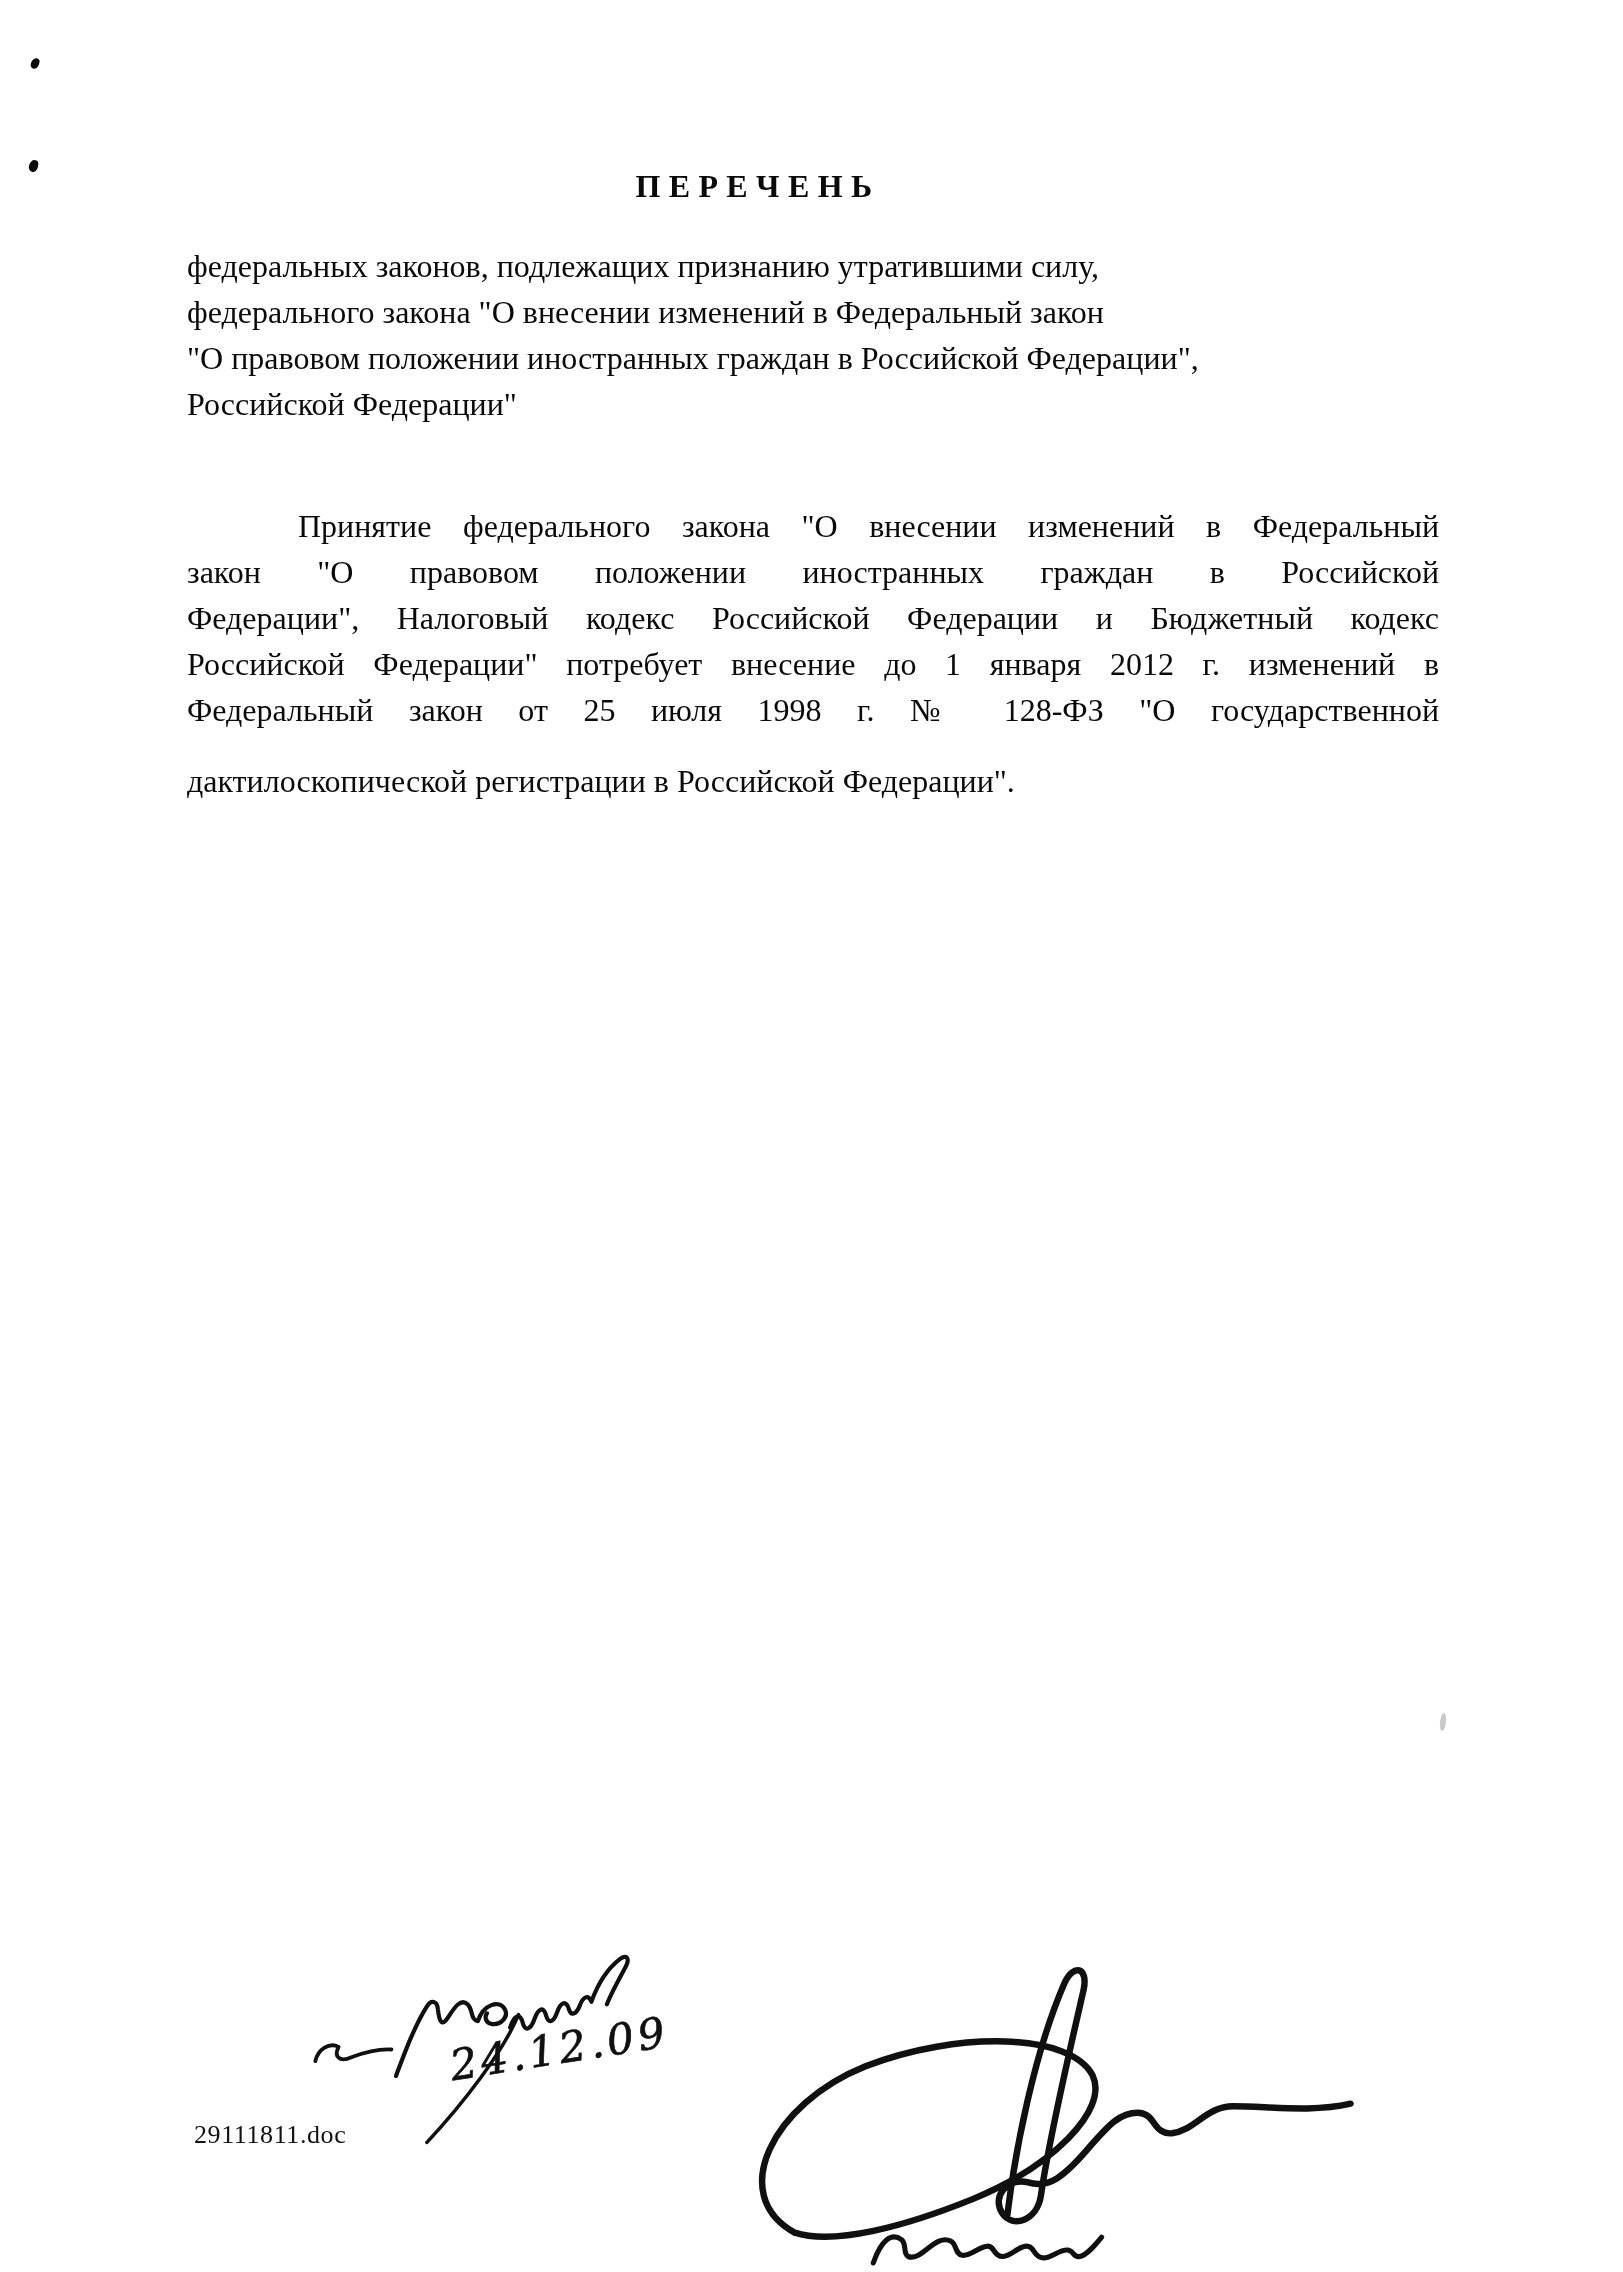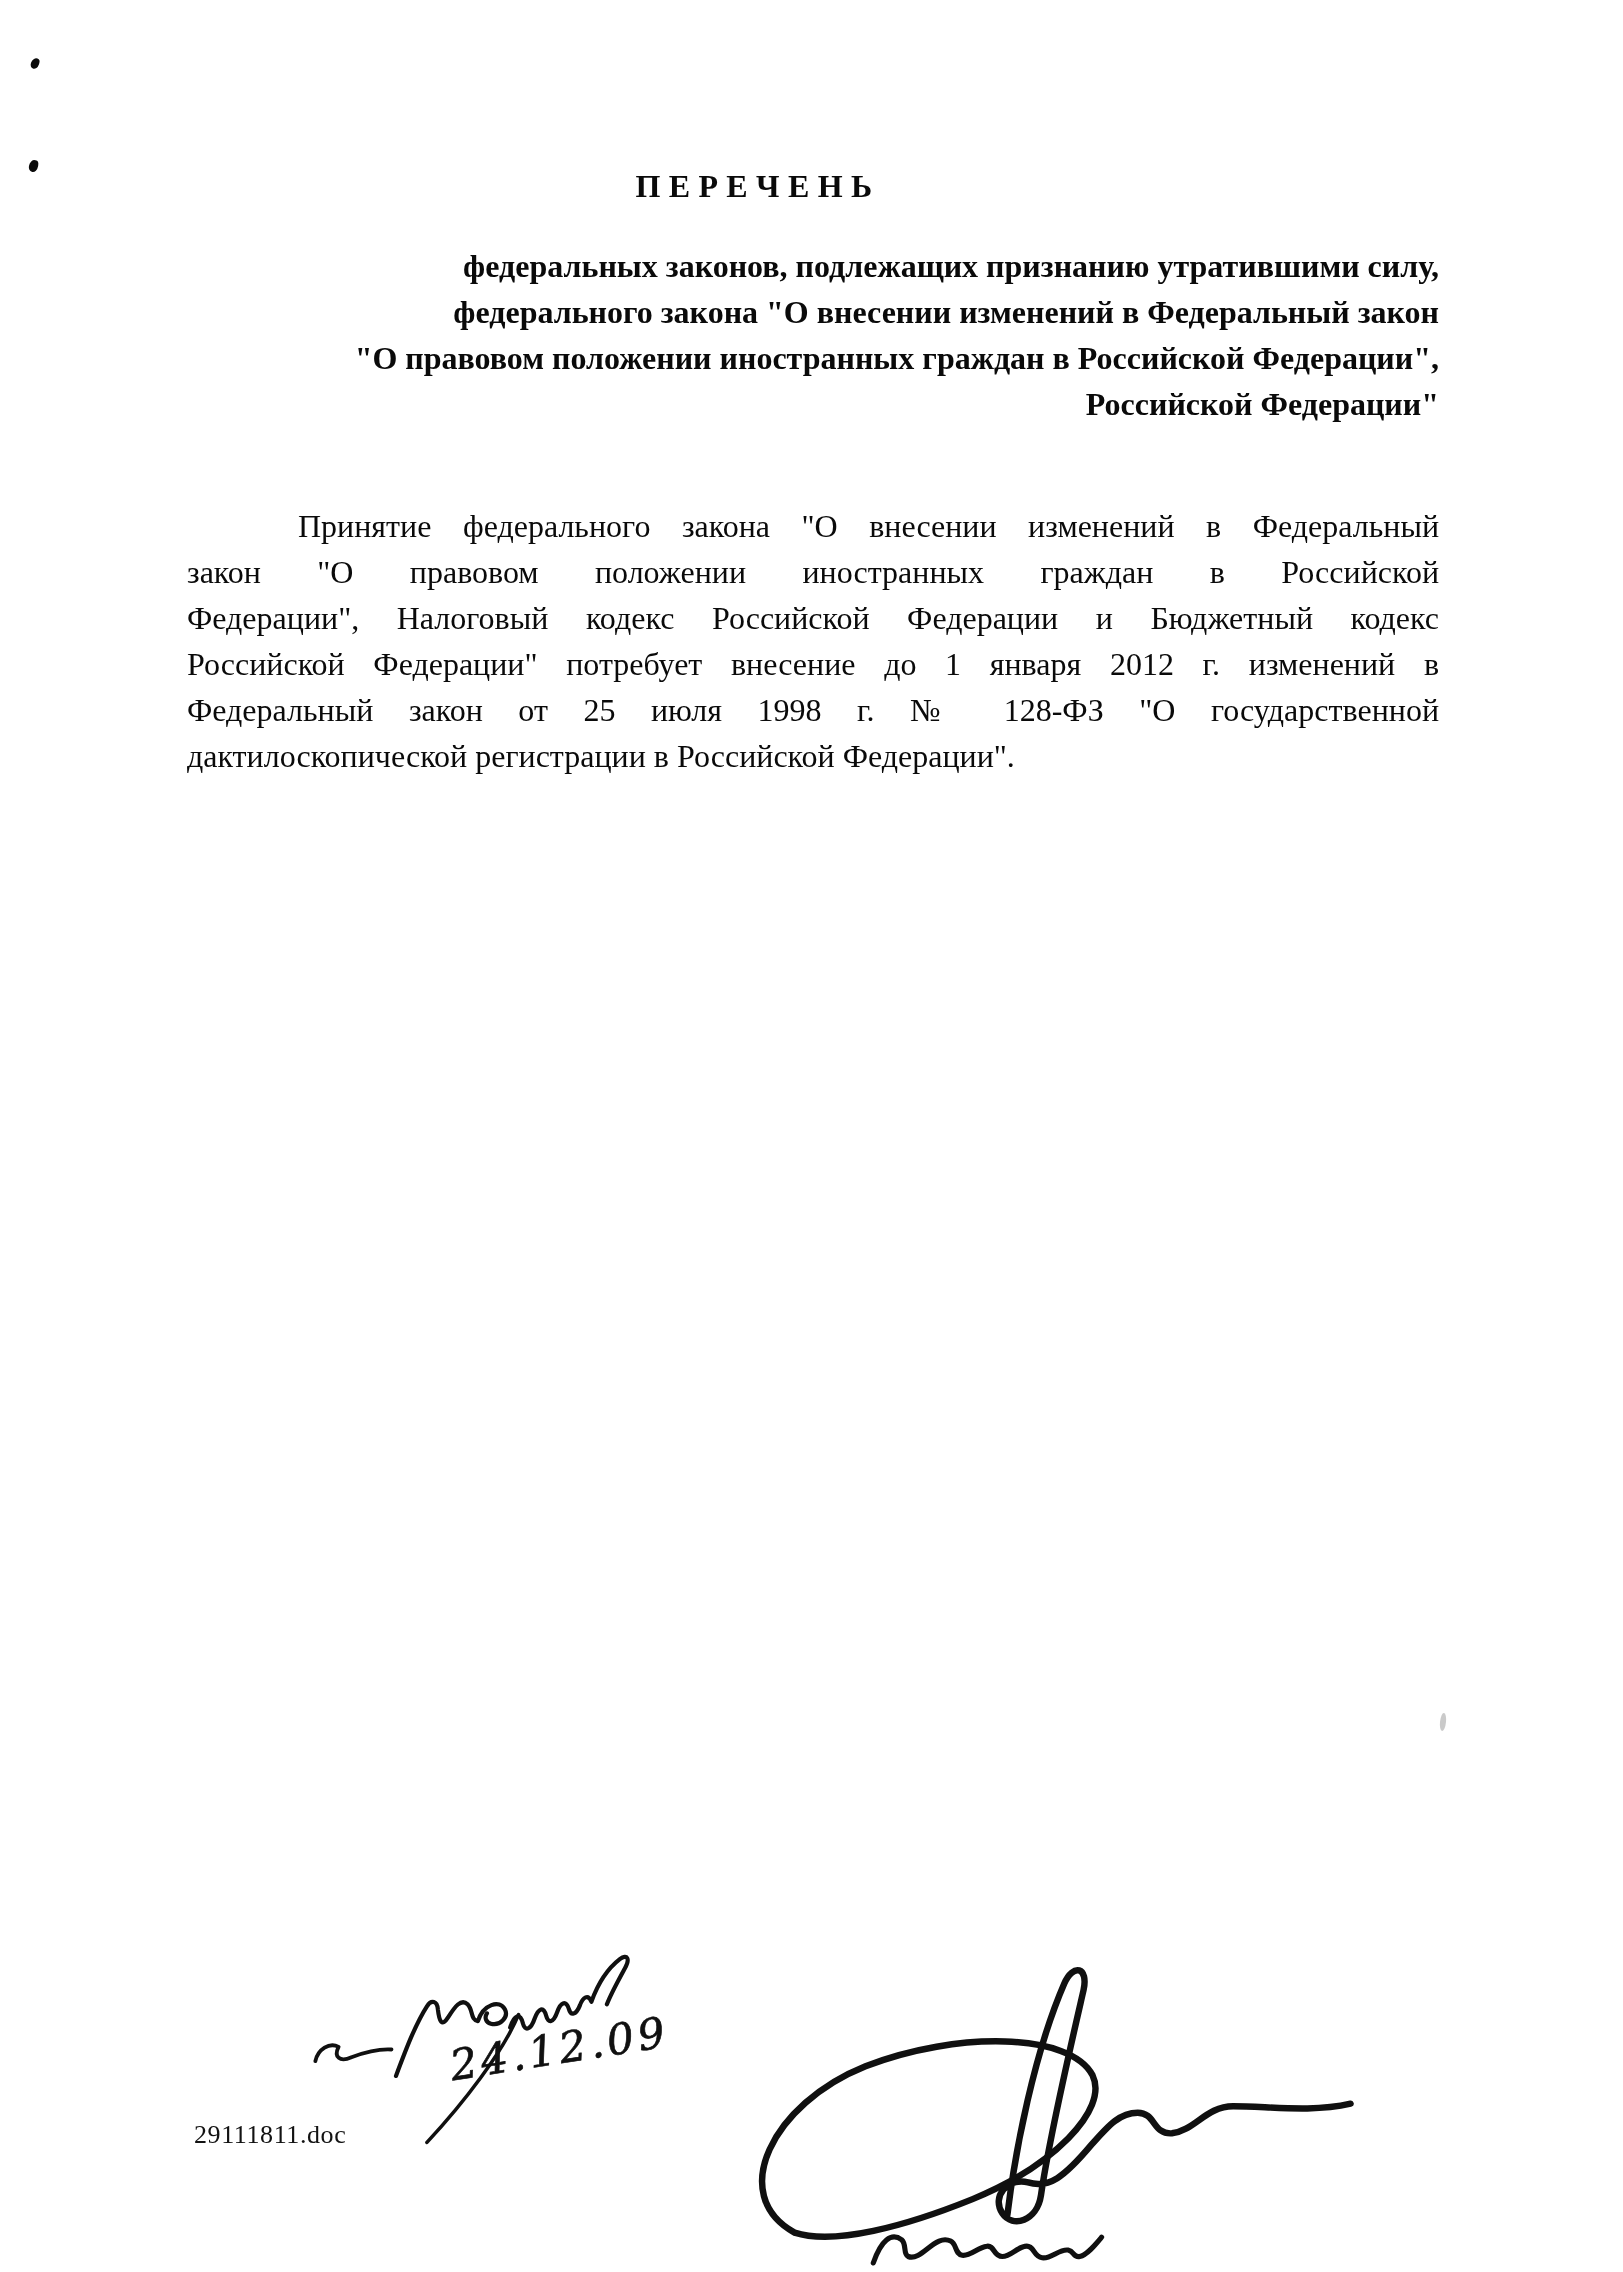--- a/index.html
+++ b/index.html
@@ -43,42 +43,43 @@
   .title {
     text-align: center;
     font-weight: bold;
     font-size: 32px;
     letter-spacing: 8.4px;
     line-height: 39px;
     margin-bottom: 37px;
     transform: translateX(-55px);
   }
   .heading-line {
-    text-align: right;
-    font-weight: bold;
+    text-align: left;
+    font-weight: normal;
     font-size: 32px;
     line-height: 46px;
     white-space: nowrap;
   }
   .body-block {
     margin-top: 76px;
   }
   .body-line {
     font-size: 32px;
     line-height: 46px;
     text-align: justify;
     text-align-last: justify;
     white-space: normal;
   }
   .body-line.first {
     padding-left: 111px;
   }
   .body-line.last {
     text-align: right;
     text-align-last: left;
+    margin-top: 25px;
   }
   .footer-filename {
     position: absolute;
     left: 194px;
     top: 2120px;
     font-size: 26px;
     letter-spacing: 0.6px;
     color: #121212;
   }
   .signatures {

